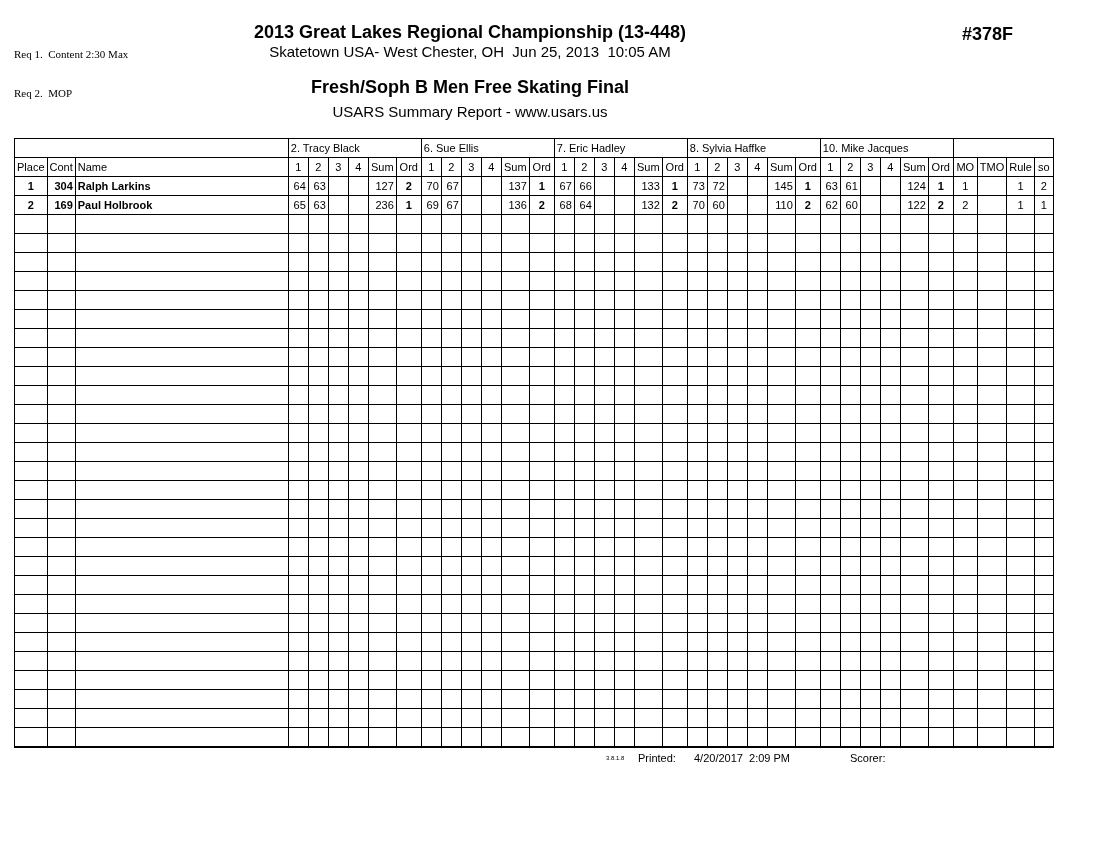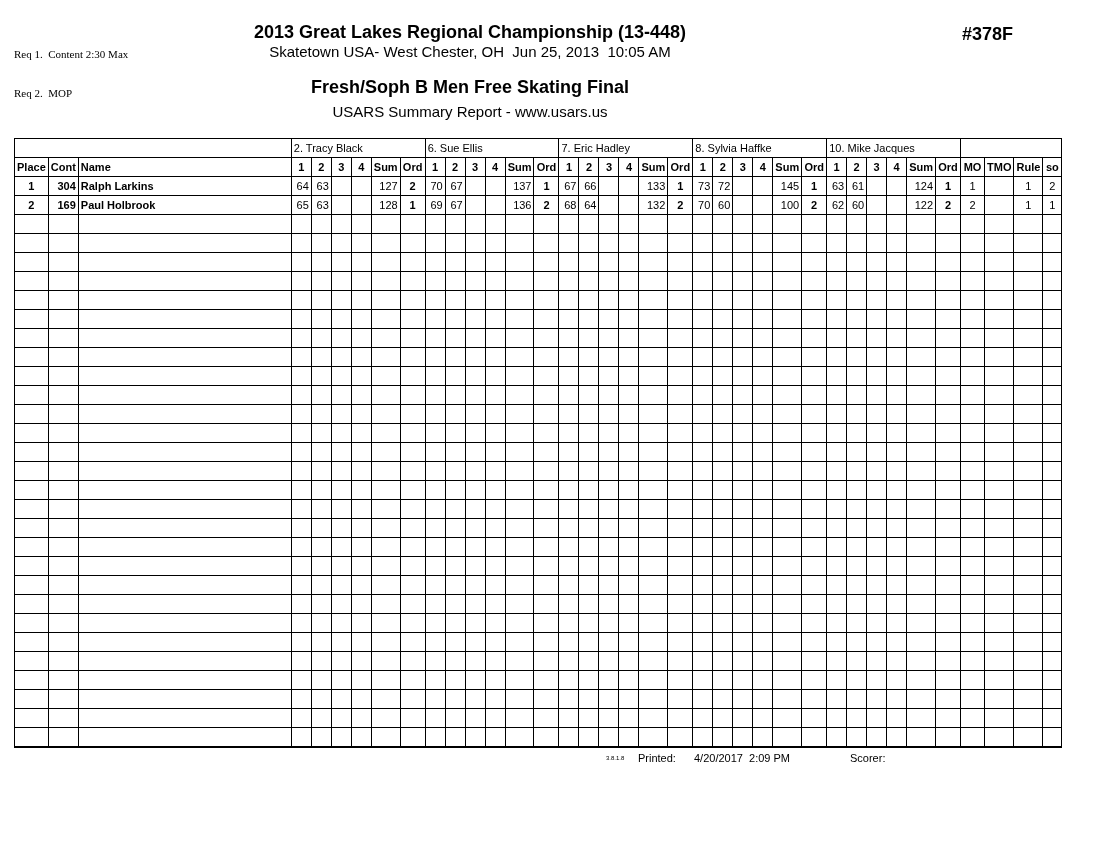--- a/index.html
+++ b/index.html
@@ -29,21 +29,21 @@
   table.summary tr { height: 19px; }
   table.summary td {
     border: 1px solid #000;
     font-size: 11px; line-height: 12px;
     padding: 0 2px; height: 18px;
     overflow: hidden; white-space: nowrap;
     vertical-align: middle;
   }
   td.nob { border: none; }
   td.jname { text-align: left; padding: 0 4px; white-space: pre; font-size: 11px; }
-  td.hdr { text-align: center; font-size: 10px; padding: 0 1px; border-bottom: 3px double #000; font-weight: bold; }
+  td.hdr { text-align: center; font-size: 10px; padding: 0 1px; border-bottom: 3px double #000; }
   td.name-h { text-align: left; padding-left: 4px; }
   td.ord { border-left: 4px solid #000; border-right: 4px solid #000; text-align: center; }
   td.place { text-align: center; font-weight: bold; }
   td.cont  { text-align: right; font-weight: bold; padding-right: 4px; }
   td.name  { text-align: left; font-weight: bold; padding-left: 4px; }
   td.score { text-align: right; padding-right: 3px; }
   td.sum   { text-align: right; padding-right: 3px; }
   td.ordv  { font-weight: bold; }
   td.rcol  { text-align: center; }
   tr.last td { border-bottom: 2px solid #000; }
@@ -203,39 +203,39 @@
           <td class="rcol">2</td>
         </tr>
         <tr>
           <td class="place">2</td>
           <td class="cont">169</td>
           <td class="name">Paul Holbrook</td>
           <td class="score">65</td>
           <td class="score">63</td>
           <td class="score"></td>
           <td class="score"></td>
-          <td class="sum">128</td>
+          <td class="sum">236</td>
           <td class="ord ordv">1</td>
           <td class="score">69</td>
           <td class="score">67</td>
           <td class="score"></td>
           <td class="score"></td>
           <td class="sum">136</td>
           <td class="ord ordv">2</td>
           <td class="score">68</td>
           <td class="score">64</td>
           <td class="score"></td>
           <td class="score"></td>
           <td class="sum">132</td>
           <td class="ord ordv">2</td>
           <td class="score">70</td>
           <td class="score">60</td>
           <td class="score"></td>
           <td class="score"></td>
-          <td class="sum">100</td>
+          <td class="sum">110</td>
           <td class="ord ordv">2</td>
           <td class="score">62</td>
           <td class="score">60</td>
           <td class="score"></td>
           <td class="score"></td>
           <td class="sum">122</td>
           <td class="ord ordv">2</td>
           <td class="rcol">2</td>
           <td class="rcol"></td>
           <td class="rcol">1</td>

